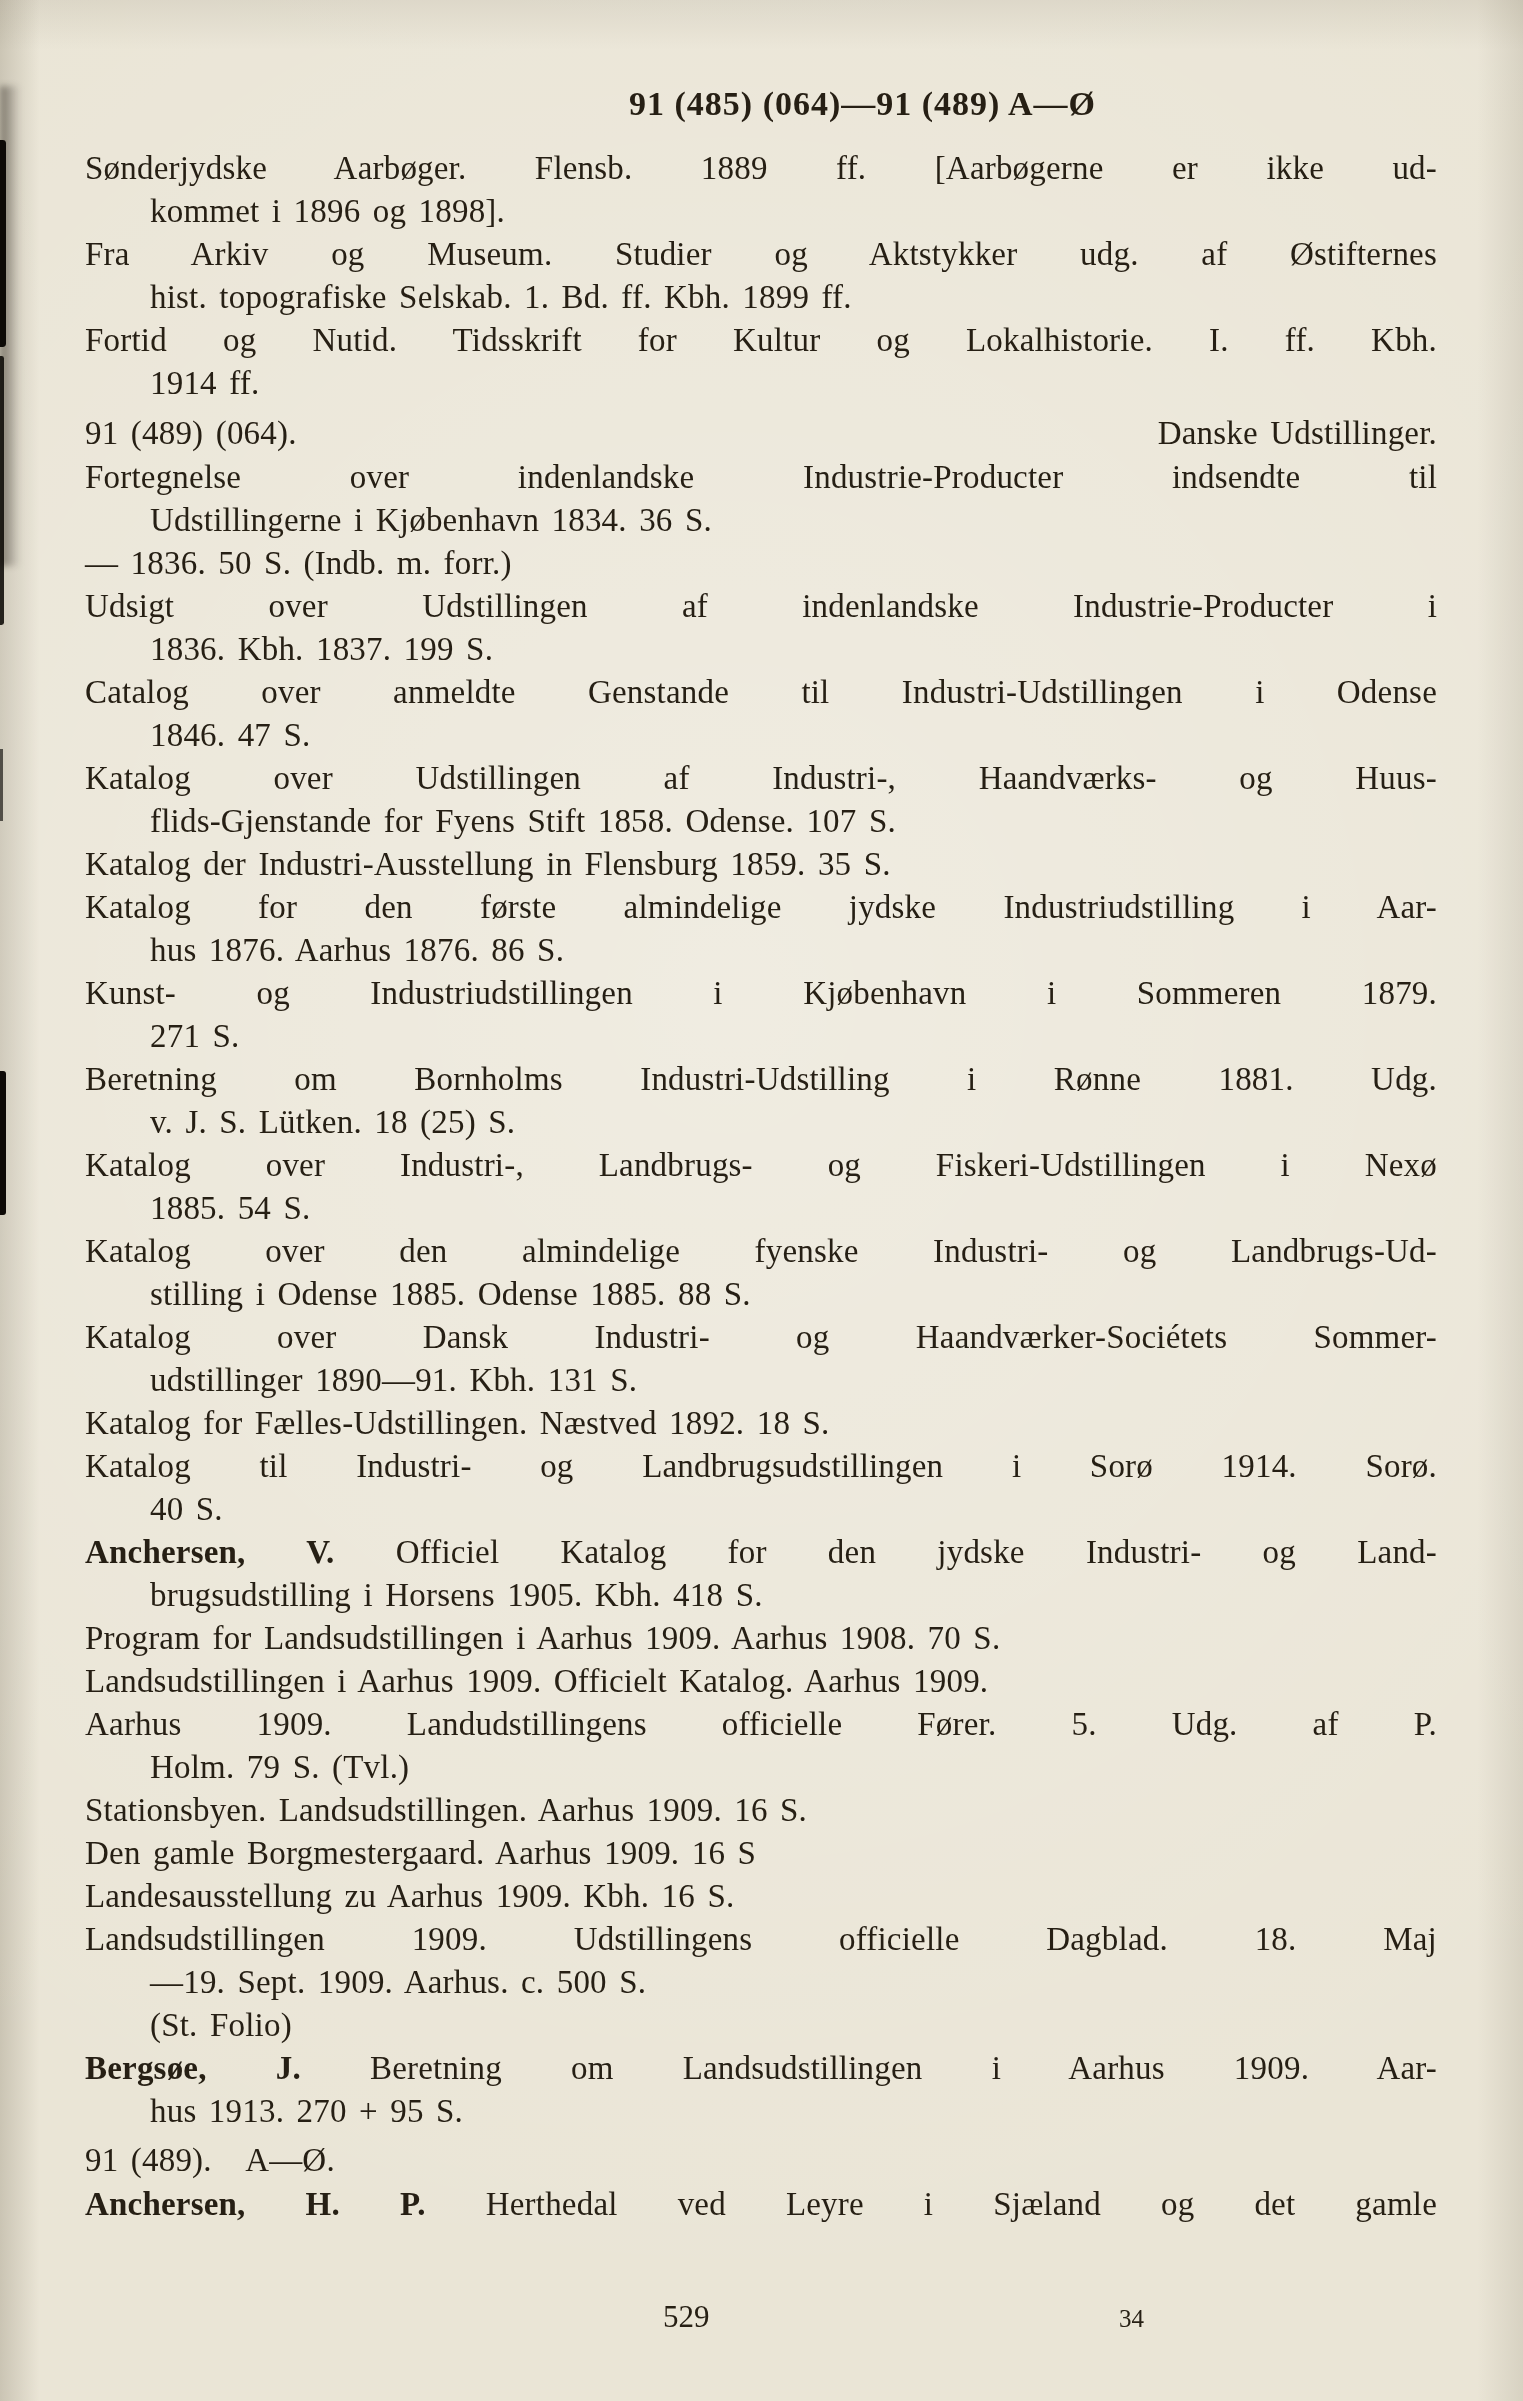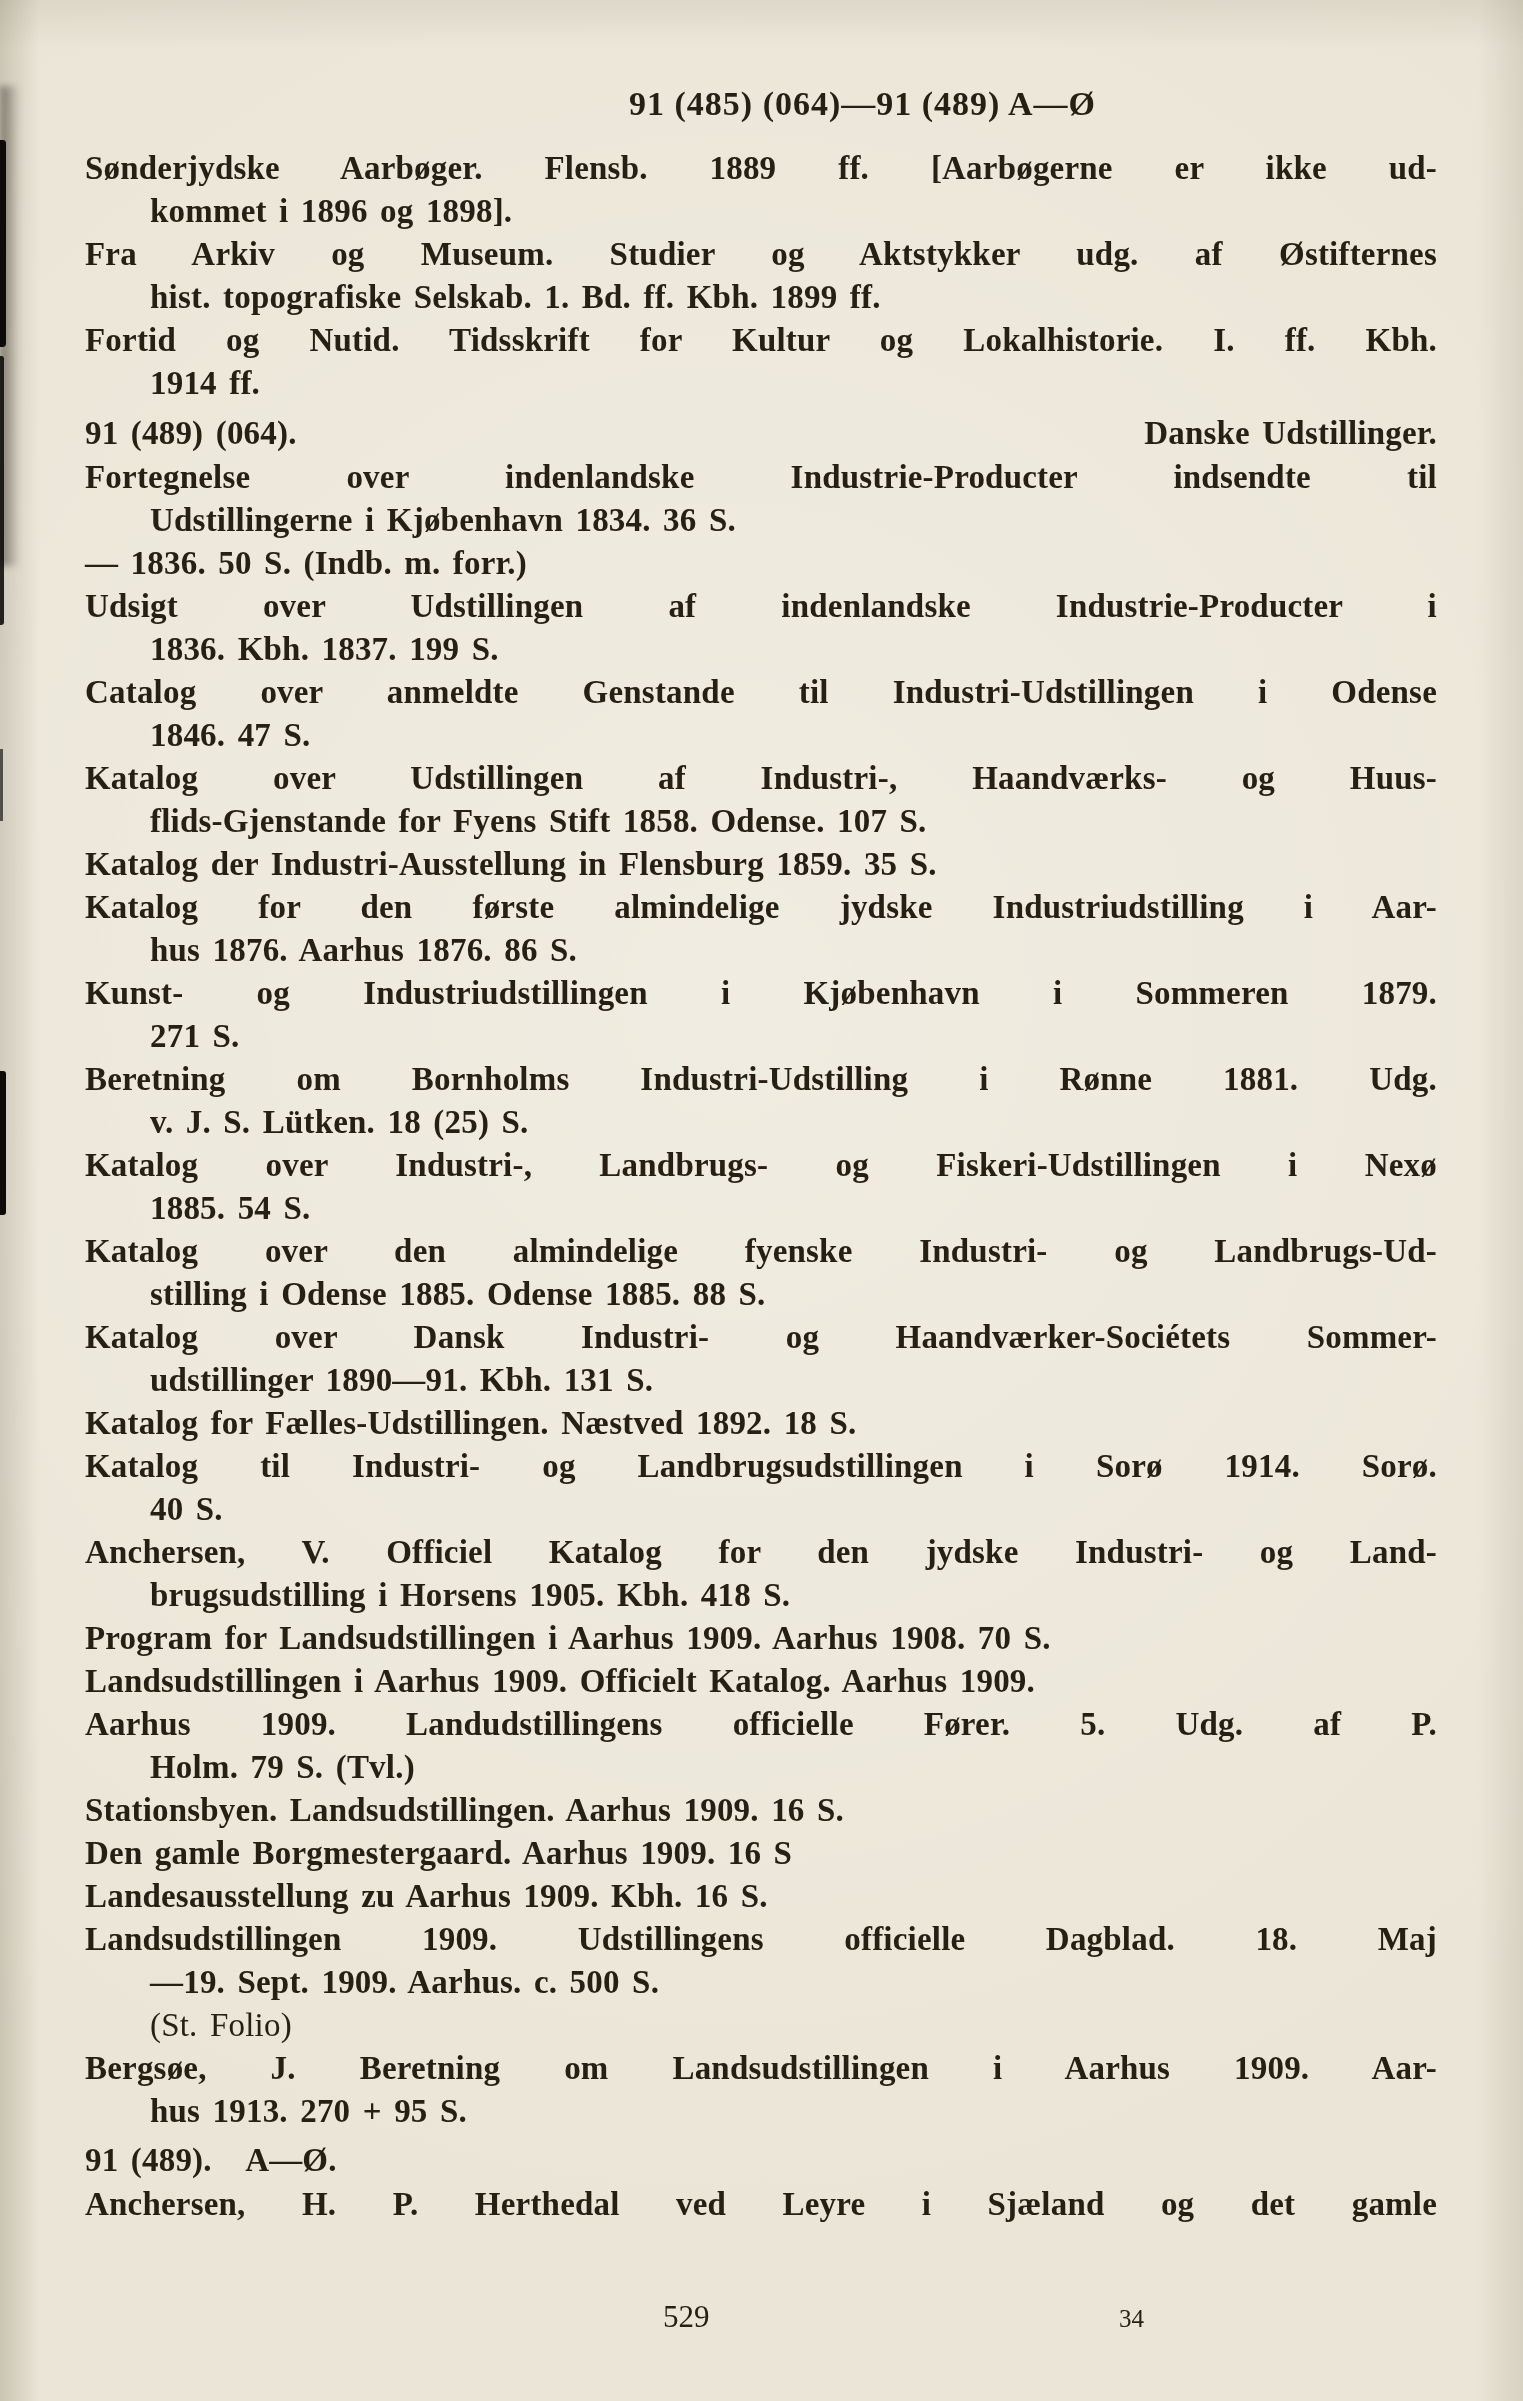--- a/index.html
+++ b/index.html
@@ -25,23 +25,23 @@
     font-size: 34px; font-weight: 700; letter-spacing: 1px; white-space: nowrap;
   }
   .text-block {
     position: absolute; left: 85px; top: 147px; width: 1352px;
     font-size: 33px; line-height: 43px; letter-spacing: 0.2px; word-spacing: 0.12em;
   }
   .line { min-height: 43px; }
   .line.just { text-align: justify; text-align-last: justify; }
   .line.ind { padding-left: 65px; }
   .line.spread { display: flex; justify-content: space-between; text-align: left; flex-direction: column; }
-  .heading { display: flex; justify-content: space-between; font-weight: 700; margin: 6.7px 0 1px; }
+  .heading { display: flex; justify-content: space-between; font-weight: 400; margin: 6.7px 0 1px; }
   .b { font-weight: 700; }
-  .r { font-weight: 700; }
+  .r { font-weight: 400; }
   .footer span { position: absolute; }
   .pageno { left: 663px; top: 2299px; font-size: 31px; }
   .sig { left: 1119px; top: 2305px; font-size: 25px; }
   .artifact { position: absolute; background: #0d0a07; }
   .m1 { left: 0; top: 140px;  width: 6.2px; height: 207px; border-radius: 0 3.4px 3.4px 0; }
   .m2 { left: 0; top: 356px;  width: 4.3px;  height: 269px; opacity: 0.88; border-radius: 0 2.4px 2.4px 0; }
   .m3 { left: 0; top: 749px; width: 2.9px;  height: 72px; opacity: 0.65; }
   .m4 { left: 0; top: 1071px; width: 5.8px; height: 144px; border-radius: 0 2.9px 2.9px 0; }
   .smudge {
     position: absolute; left: 0; top: 86px; width: 20px; height: 480px;

